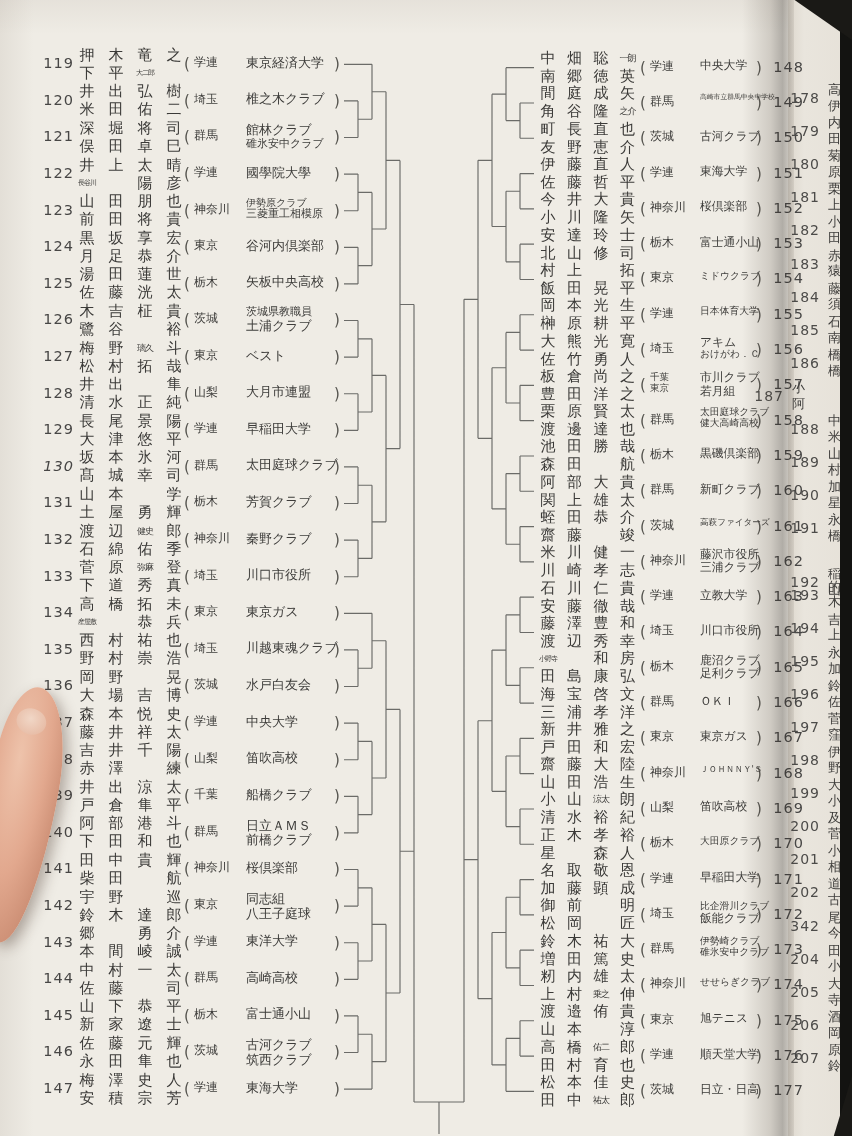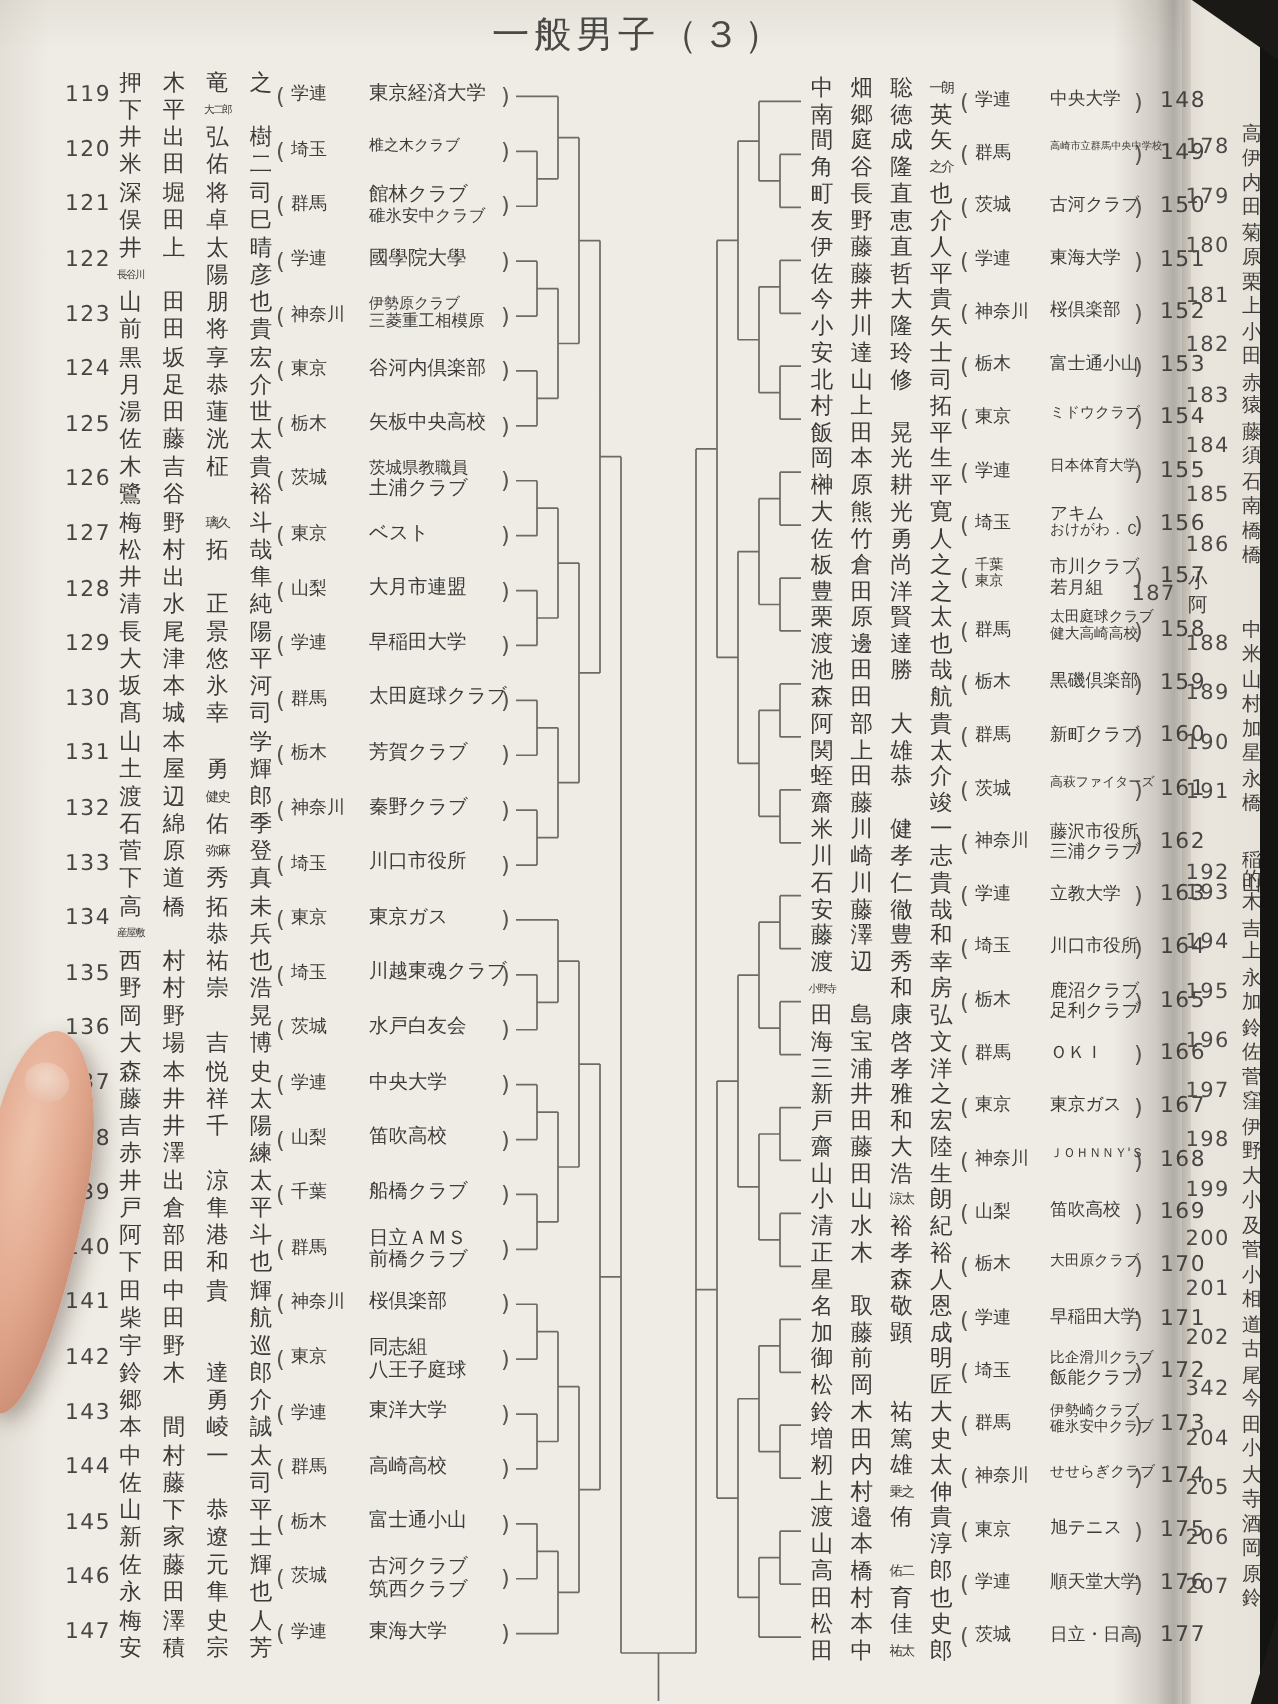--- a/index.html
+++ b/index.html
@@ -44,21 +44,20 @@
   #thumb-nail{position:absolute;left:14px;top:22px;width:30px;height:26px;z-index:9;
     transform:rotate(8deg);border-radius:50%;
     background:radial-gradient(ellipse at 45% 40%,#f2dccd 0%,#e8c0ab 70%,rgba(232,192,171,0) 100%);opacity:.85;}
 </style>
 </head>
 <body>
 
 <div id="canvas">
   <div id="page"></div>
   <div id="nextpage"></div>
-  <div id="title">一般男子（３）</div>
   <svg id="lines" width="852" height="1136">
     <path id="treepath" fill="none" stroke="#6b6b68" stroke-width="1.15" d="M344 100.89999999999999L358 100.89999999999999M344 137.5L358 137.5M358 100.89999999999999L358 137.5M344 64.3L372 64.3M358 119.19999999999999L372 119.19999999999999M372 64.3L372 119.19999999999999M344 174.10000000000002L358 174.10000000000002M344 210.70000000000002L358 210.70000000000002M358 174.10000000000002L358 210.70000000000002M344 247.3L358 247.3M344 283.90000000000003L358 283.90000000000003M358 247.3L358 283.90000000000003M358 192.40000000000003L372 192.40000000000003M358 265.6L372 265.6M372 192.40000000000003L372 265.6M372 91.75L386 91.75M372 229.00000000000003L386 229.00000000000003M386 91.75L386 229.00000000000003M344 320.5L358 320.5M344 357.1L358 357.1M358 320.5L358 357.1M344 393.70000000000005L358 393.70000000000005M344 430.3L358 430.3M358 393.70000000000005L358 430.3M358 338.8L372 338.8M358 412L372 412M372 338.8L372 412M344 466.90000000000003L358 466.90000000000003M344 503.50000000000006L358 503.50000000000006M358 466.90000000000003L358 503.50000000000006M344 540.0999999999999L358 540.0999999999999M344 576.6999999999999L358 576.6999999999999M358 540.0999999999999L358 576.6999999999999M358 485.20000000000005L372 485.20000000000005M358 558.3999999999999L372 558.3999999999999M372 485.20000000000005L372 558.3999999999999M372 375.4L386 375.4M372 521.8L386 521.8M386 375.4L386 521.8M386 160.375L400 160.375M386 448.59999999999997L400 448.59999999999997M400 160.375L400 448.59999999999997M344 649.9L358 649.9M344 686.5L358 686.5M358 649.9L358 686.5M344 613.3L372 613.3M358 668.2L372 668.2M372 613.3L372 668.2M344 723.1L358 723.1M344 759.6999999999999L358 759.6999999999999M358 723.1L358 759.6999999999999M344 796.3L358 796.3M344 832.9L358 832.9M358 796.3L358 832.9M358 741.4L372 741.4M358 814.5999999999999L372 814.5999999999999M372 741.4L372 814.5999999999999M372 640.75L386 640.75M372 778L386 778M386 640.75L386 778M344 869.5L358 869.5M344 906.1L358 906.1M358 869.5L358 906.1M344 942.7L358 942.7M344 979.3L358 979.3M358 942.7L358 979.3M358 887.8L372 887.8M358 961L372 961M372 887.8L372 961M344 1015.9L358 1015.9M344 1052.5L358 1052.5M358 1015.9L358 1052.5M358 1034.2L372 1034.2M344 1089.1L372 1089.1M372 1034.2L372 1089.1M372 924.4L386 924.4M372 1061.65L386 1061.65M386 924.4L386 1061.65M386 709.375L400 709.375M386 993.0250000000001L400 993.0250000000001M400 709.375L400 993.0250000000001M400 304.48749999999995L414 304.48749999999995M400 851.2L414 851.2M414 304.48749999999995L414 851.2M534 102.94999999999999L520 102.94999999999999M534 138.25L520 138.25M520 102.94999999999999L520 138.25M534 67.65L506 67.65M520 120.6L506 120.6M506 67.65L506 120.6M534 173.54999999999998L520 173.54999999999998M534 208.85L520 208.85M520 173.54999999999998L520 208.85M534 244.15L520 244.15M534 279.44999999999993L520 279.44999999999993M520 244.15L520 279.44999999999993M520 191.2L506 191.2M520 261.79999999999995L506 261.79999999999995M506 191.2L506 261.79999999999995M506 94.125L492 94.125M506 226.49999999999997L492 226.49999999999997M492 94.125L492 226.49999999999997M534 314.74999999999994L520 314.74999999999994M534 350.04999999999995L520 350.04999999999995M520 314.74999999999994L520 350.04999999999995M534 385.34999999999997L520 385.34999999999997M534 420.65L520 420.65M520 385.34999999999997L520 420.65M520 332.4L506 332.4M520 403L506 403M506 332.4L506 403M534 455.94999999999993L520 455.94999999999993M534 491.24999999999994L520 491.24999999999994M520 455.94999999999993L520 491.24999999999994M534 526.55L520 526.55M534 561.8499999999999L520 561.8499999999999M520 526.55L520 561.8499999999999M520 473.5999999999999L506 473.5999999999999M520 544.1999999999999L506 544.1999999999999M506 473.5999999999999L506 544.1999999999999M506 367.7L492 367.7M506 508.8999999999999L492 508.8999999999999M492 367.7L492 508.8999999999999M492 160.3125L478 160.3125M492 438.29999999999995L478 438.29999999999995M478 160.3125L478 438.29999999999995M534 597.15L520 597.15M534 632.4499999999999L520 632.4499999999999M520 597.15L520 632.4499999999999M534 667.7499999999999L520 667.7499999999999M534 703.05L520 703.05M520 667.7499999999999L520 703.05M520 614.8L506 614.8M520 685.3999999999999L506 685.3999999999999M506 614.8L506 685.3999999999999M534 738.3499999999999L520 738.3499999999999M534 773.65L520 773.65M520 738.3499999999999L520 773.65M534 808.9499999999999L520 808.9499999999999M534 844.2499999999999L520 844.2499999999999M520 808.9499999999999L520 844.2499999999999M520 756L506 756M520 826.5999999999999L506 826.5999999999999M506 756L506 826.5999999999999M506 650.0999999999999L492 650.0999999999999M506 791.3L492 791.3M492 650.0999999999999L492 791.3M534 879.55L520 879.55M534 914.8499999999999L520 914.8499999999999M520 879.55L520 914.8499999999999M534 950.1499999999999L520 950.1499999999999M534 985.4499999999999L520 985.4499999999999M520 950.1499999999999L520 985.4499999999999M520 897.1999999999999L506 897.1999999999999M520 967.8L506 967.8M506 897.1999999999999L506 967.8M534 1020.7499999999999L520 1020.7499999999999M534 1056.05L520 1056.05M520 1020.7499999999999L520 1056.05M520 1038.3999999999999L506 1038.3999999999999M534 1091.35L506 1091.35M506 1038.3999999999999L506 1091.35M506 932.5L492 932.5M506 1064.875L492 1064.875M492 932.5L492 1064.875M492 720.6999999999999L478 720.6999999999999M492 998.6875L478 998.6875M478 720.6999999999999L478 998.6875M478 299.30625L464 299.30625M478 859.6937499999999L464 859.6937499999999M464 299.30625L464 859.6937499999999M414 577.84375L414 1102M464 579.5L464 1102M414 1102L464 1102M439 1102L439 1134"></path>
   </svg>
   <div id="entries-root">
       <div class="entry" style="left: 0px; top: 46px; width: 852px; height: 36.6px;">
         <span class="num" style="left: 30px; width: 44px; top: 9.3px;">119</span>
         <div class="prow">
           <span class="cell" style="left: 78px; top: 0.8px;">押</span>
           <span class="cell" style="left: 107px; top: 0.8px;">木</span>
           <span class="cell" style="left: 136px; top: 0.8px;">竜</span>
@@ -85,21 +84,21 @@
         </div>
         <div class="prow">
           <span class="cell" style="left: 78px; top: 18.8px;">米</span>
           <span class="cell" style="left: 107px; top: 18.8px;">田</span>
           <span class="cell" style="left: 136px; top: 18.8px;">佑</span>
           <span class="cell" style="left: 165px; top: 18.8px;">二</span>
         </div>
         <span class="paren" style="left: 184px; top: 9.3px;">(</span>
         <span class="paren" style="left: 334px; top: 9.3px;">)</span>
         <div class="region" style="left: 194px; top: 10.3px;"><div>埼玉</div></div>
-        <div class="club" style="left: 246px; top: 9.8px;"><div style="font-size: 10px;">椎之木クラブ</div></div>
+        <div class="club" style="left: 246px; top: 9.8px;"><div style="font-size: 13px;">椎之木クラブ</div></div>
       </div>
       <div class="entry" style="left: 0px; top: 119.2px; width: 852px; height: 36.6px;">
         <span class="num" style="left: 30px; width: 44px; top: 9.3px;">121</span>
         <div class="prow">
           <span class="cell" style="left: 78px; top: 0.8px;">深</span>
           <span class="cell" style="left: 107px; top: 0.8px;">堀</span>
           <span class="cell" style="left: 136px; top: 0.8px;">将</span>
           <span class="cell" style="left: 165px; top: 0.8px;">司</span>
         </div>
         <div class="prow">
@@ -259,21 +258,21 @@
           <span class="cell" style="left: 107px; top: 18.8px;">津</span>
           <span class="cell" style="left: 136px; top: 18.8px;">悠</span>
           <span class="cell" style="left: 165px; top: 18.8px;">平</span>
         </div>
         <span class="paren" style="left: 184px; top: 9.3px;">(</span>
         <span class="paren" style="left: 334px; top: 9.3px;">)</span>
         <div class="region" style="left: 194px; top: 10.3px;"><div>学連</div></div>
         <div class="club" style="left: 246px; top: 9.8px;"><div style="font-size: 13px;">早稲田大学</div></div>
       </div>
       <div class="entry" style="left: 0px; top: 448.6px; width: 852px; height: 36.6px;">
-        <span class="num" style="left: 30px; width: 44px; top: 9.3px;">130</span>
+        <span class="num" style="left: 30px; width: 44px; top: 9.3px; font-style: italic;">130</span>
         <div class="prow">
           <span class="cell" style="left: 78px; top: 0.8px;">坂</span>
           <span class="cell" style="left: 107px; top: 0.8px;">本</span>
           <span class="cell" style="left: 136px; top: 0.8px;">氷</span>
           <span class="cell" style="left: 165px; top: 0.8px;">河</span>
         </div>
         <div class="prow">
           <span class="cell" style="left: 78px; top: 18.8px;">髙</span>
           <span class="cell" style="left: 107px; top: 18.8px;">城</span>
           <span class="cell" style="left: 136px; top: 18.8px;">幸</span>

